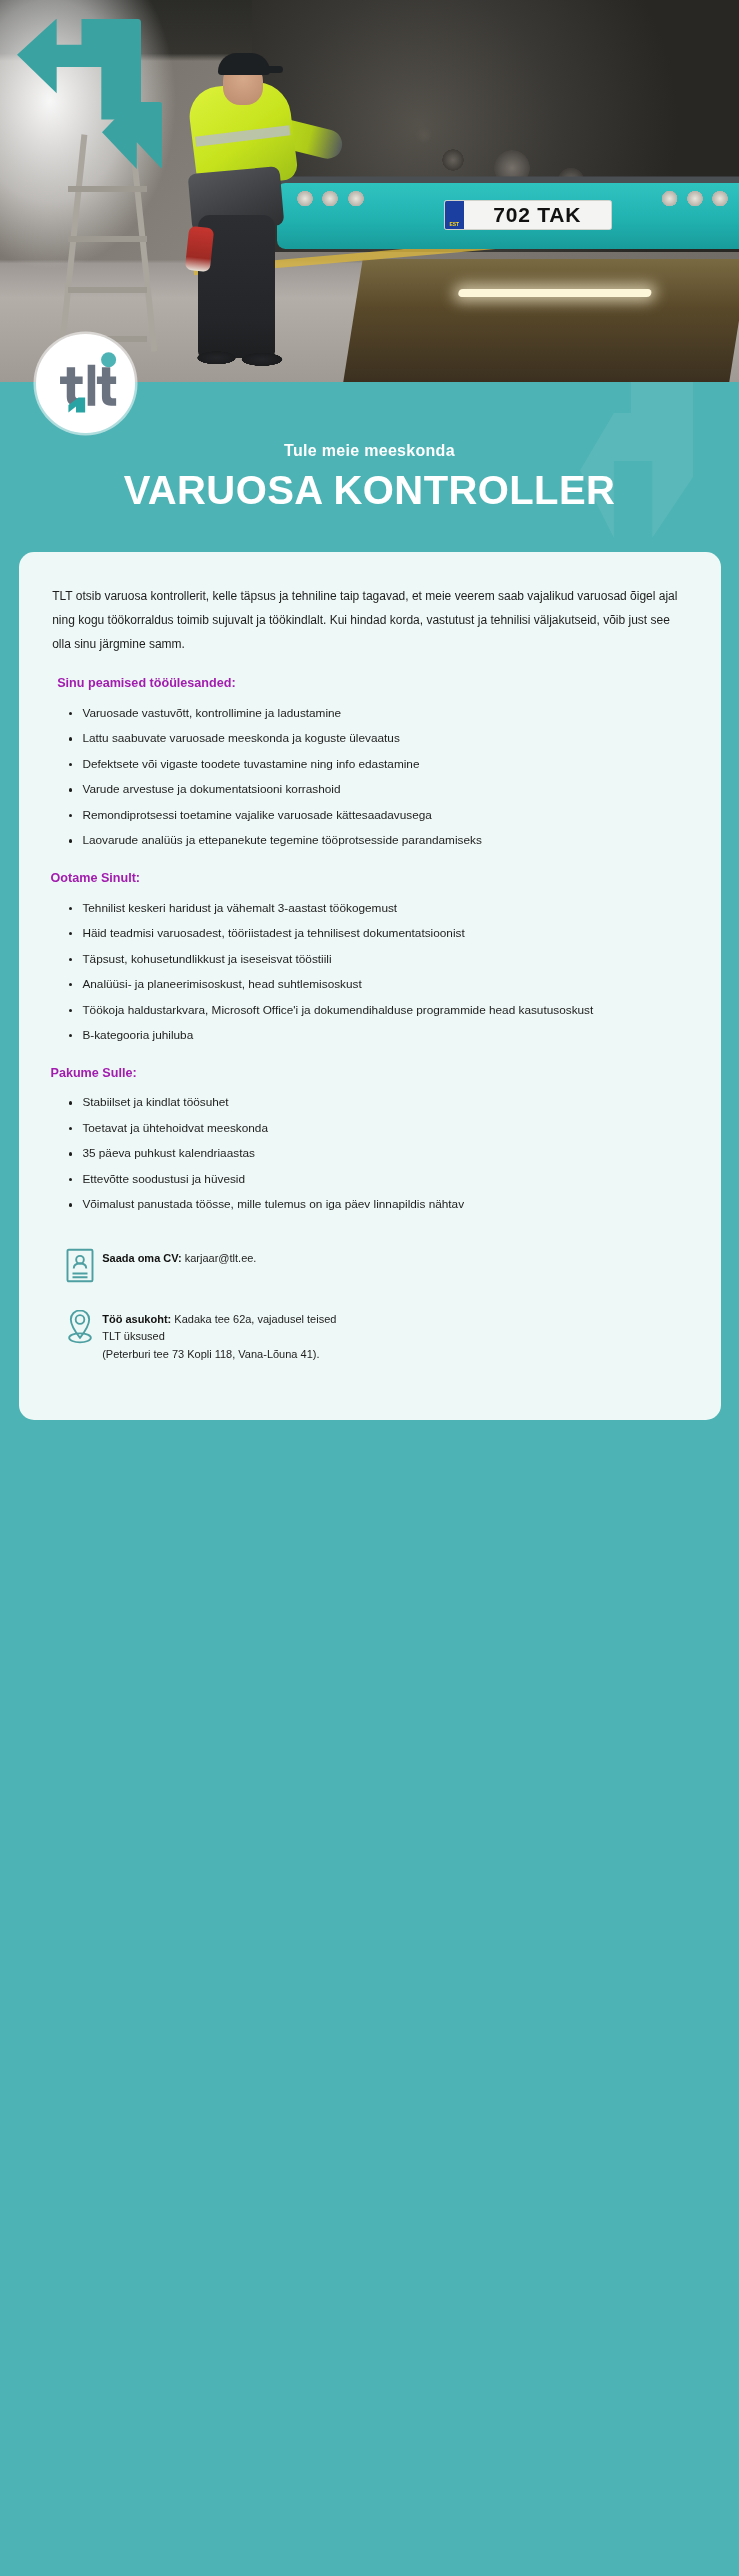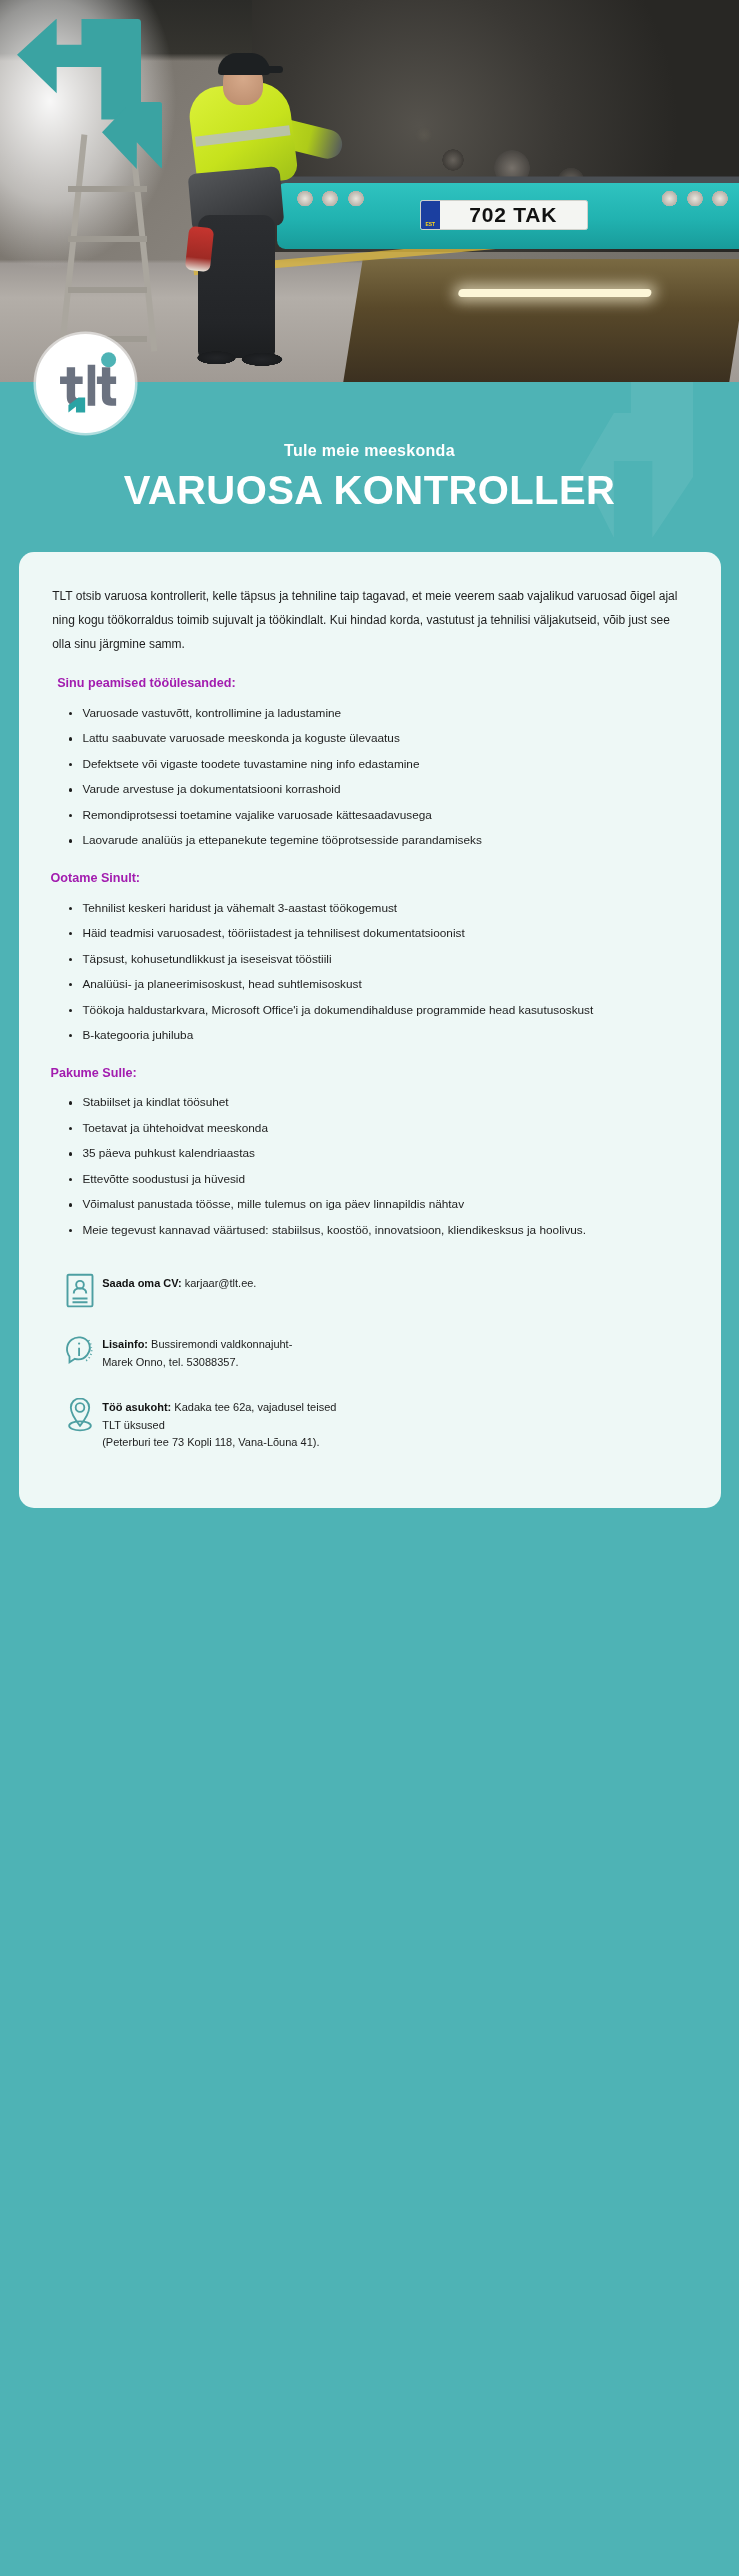--- a/index.html
+++ b/index.html
@@ -57,21 +57,21 @@
   
   .photo-bumper {
     position: absolute;
     left: 277px; top: 183px; width: 470px; height: 66px;
     background: linear-gradient(to bottom, #2fc3c0 0%, #21b2b0 55%, #189b9a 100%);
     border-radius: 8.4px 5px 5px 8.4px;
     box-shadow: 0 -10px 0 -3.4px #4a4f54;
   }
   .photo-plate {
     position: absolute;
-    left: 420px; top: 200px; width: 168px; height: 30px;
+    left: 444px; top: 200px; width: 168px; height: 30px;
     background: #f4f5f2;
     border: 1.7px solid #cfd1cb;
     border-radius: 2.5px;
     display: flex; align-items: center;
     overflow: hidden;
     font-family: "Liberation Sans", sans-serif;
   }
   .photo-plate .eu {
     width: 18.5px; height: 100%;
     background: linear-gradient(to bottom, #1b3fa0, #1b3fa0);
@@ -386,54 +386,38 @@
       <li> B-kategooria juhiluba</li>
     </ul>
 
     <h3 class="sec-head">Pakume Sulle:</h3>
     <ul class="bullets">
       <li>Stabiilset ja kindlat töösuhet</li>
       <li>Toetavat ja ühtehoidvat meeskonda</li>
       <li>35 päeva puhkust kalendriaastas</li>
       <li>Ettevõtte soodustusi ja hüvesid</li>
       <li>Võimalust panustada töösse, mille tulemus on iga päev linnapildis nähtav</li>
-      <li>Meie tegevust kannavad väärtused: stabiilsus, koostöö, innovatsioon, kliendikesksus ja hoolivus.</li>
     </ul>
 
     <div class="contacts">
 
       <div class="contact-row">
         <div class="contact-icon">
           <svg width="30" height="37" viewBox="0 0 36 44" fill="none" stroke="#4d9fa2" stroke-width="2.3">
             <rect x="3" y="3" width="30" height="38" rx="1.5"></rect>
             <circle cx="18" cy="15" r="4.6"></circle>
             <path d="M10.5 25.5c0-4 3.4-6 7.5-6s7.5 2 7.5 6"></path>
             <path d="M9 31.5h18M9 36h18"></path>
           </svg>
         </div>
         <div class="contact-text">
           <b>Saada oma CV:</b><span> karjaar@tlt.ee.</span>
         </div>
       </div>
 
-      <div class="contact-row">
-        <div class="contact-icon">
-          <svg width="35" height="37" viewBox="0 0 42 44" fill="none" stroke="#4d9fa2" stroke-width="2.2">
-            <path d="M31.5 10.5A14 14 0 1 0 9 28v7l6.5-4.2A14 14 0 0 0 31.5 10.5z"></path>
-            <path d="M32 8.5a15.5 15.5 0 0 1 3 9" stroke-dasharray="1.2 3.2"></path>
-            <path d="M35.5 20.5a15.5 15.5 0 0 1-9 14" stroke-dasharray="1.2 3.2"></path>
-            <circle cx="20.5" cy="12.5" r="1.3" fill="#4d9fa2" stroke="none"></circle>
-            <path d="M20.5 17.5v10"></path>
-          </svg>
-        </div>
-        <div class="contact-text">
-          <b>Lisainfo:</b><span> Bussiremondi valdkonnajuht-</span><br>
-          <span> Marek Onno, tel. 53088357.</span>
-        </div>
-      </div>
 
       <div class="contact-row">
         <div class="contact-icon">
           <svg width="34" height="40" viewBox="0 0 40 48" fill="none" stroke="#4d9fa2" stroke-width="2.2">
             <path d="M20 4c-6.1 0-11 4.9-11 11 0 8 11 22 11 22s11-14 11-22c0-6.1-4.9-11-11-11z"></path>
             <circle cx="20" cy="15" r="5.2"></circle>
             <ellipse cx="20" cy="37" rx="13" ry="5.4"></ellipse>
           </svg>
         </div>
         <div class="contact-text">

